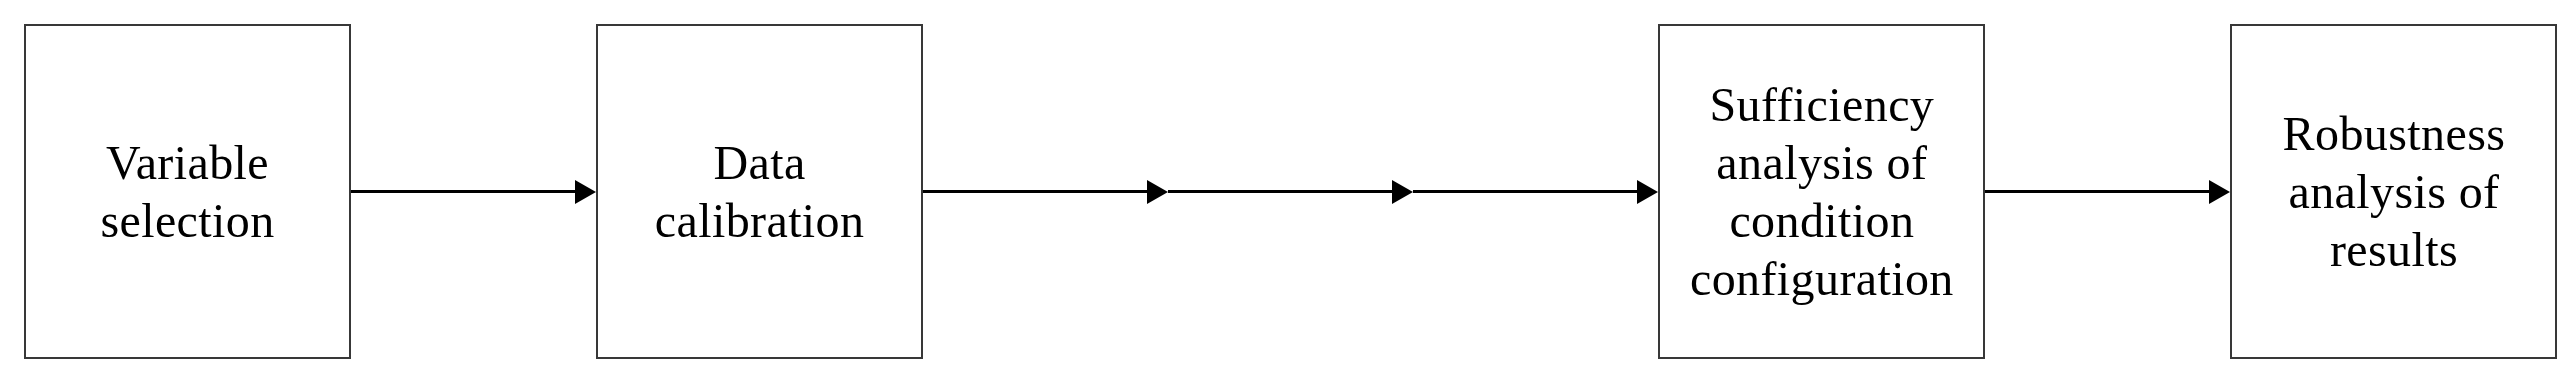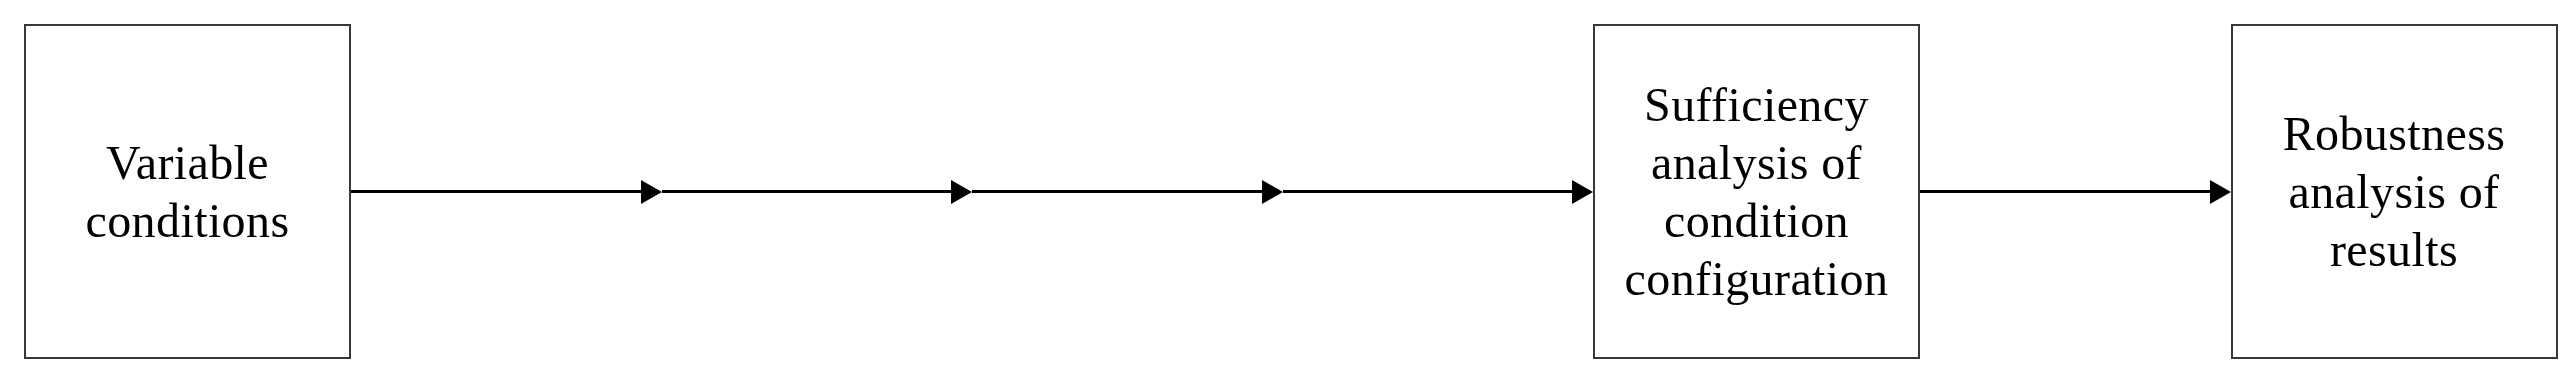--- a/index.html
+++ b/index.html
@@ -65,28 +65,32 @@
     border-left: 21px solid #000000;
   }
 </style>
 </head>
 <body>
 
 <div class="flowchart">
 
   <div class="flow-box">
     <span class="box-label">Variable
-conditions</span>
+selection</span>
   </div>
 
   <div class="flow-arrow">
     <div class="arrow-shaft"></div>
     <div class="arrow-head"></div>
   </div>
 
+  <div class="flow-box">
+    <span class="box-label">Data
+calibration</span>
+  </div>
 
   <div class="flow-arrow">
     <div class="arrow-shaft"></div>
     <div class="arrow-head"></div>
   </div>
 
 
   <div class="flow-arrow">
     <div class="arrow-shaft"></div>
     <div class="arrow-head"></div>

